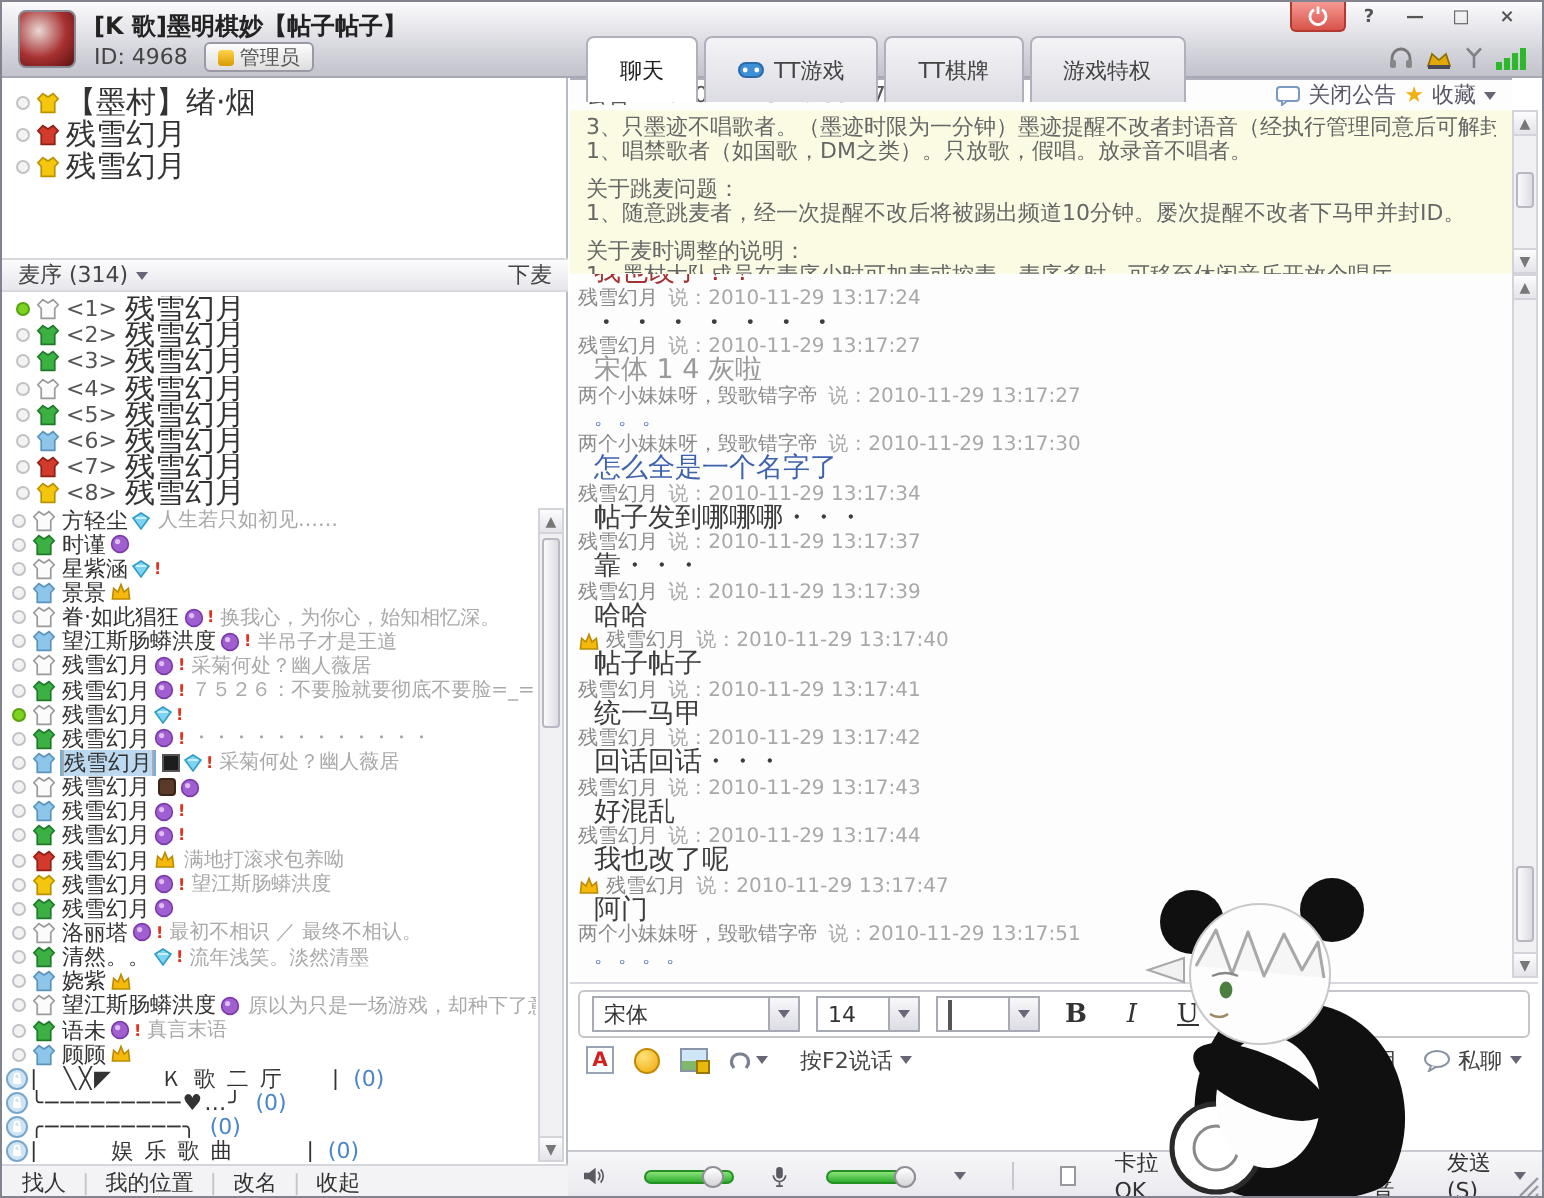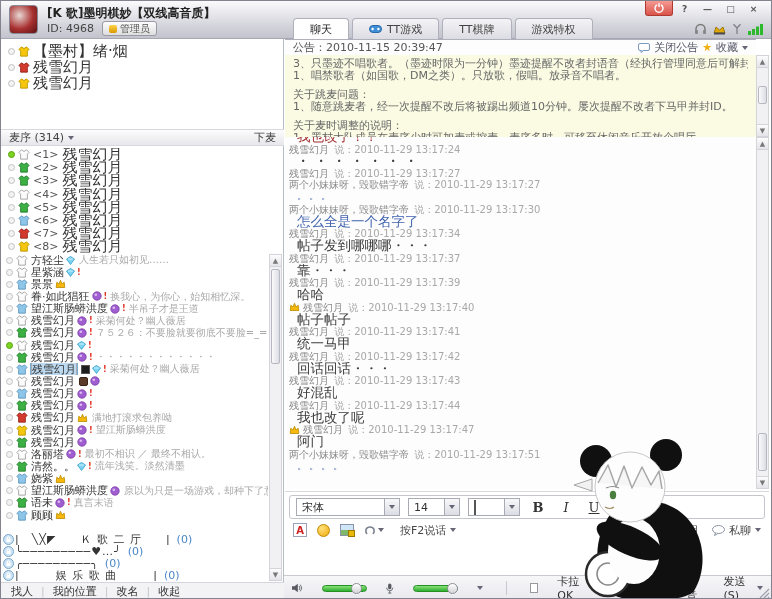--- a/index.html
+++ b/index.html
@@ -56,21 +56,21 @@
   
   .sbar{position:absolute;width:13px;background:#f1f1f4;border:1px solid #d3d3da;}
   .sb-a{height:12px;display:flex;align-items:center;justify-content:center;font-size:7px;color:#777;
         background:linear-gradient(#fcfcfd,#e4e4ea);border-bottom:1px solid #d3d3da;}
   .sb-a.bot{position:absolute;bottom:0;left:0;right:0;border-top:1px solid #d3d3da;border-bottom:none;}
   .sb-t{position:absolute;left:1px;right:1px;background:linear-gradient(90deg,#fafafc,#dcdce4);
         border:1px solid #b8b8c2;border-radius:2px;}
   
   .rp-bg{position:absolute;left:283px;top:38px;right:0;bottom:0;background:#fff;}
   .tabs{position:absolute;left:292px;top:17px;height:21px;display:flex;z-index:3;}
-  .tab{display:flex;align-items:center;gap:4px;padding:4px 16px;border:1px solid #b0b0bc;border-bottom:none;
+  .tab{display:flex;align-items:center;gap:4px;padding:16px 16px;border:1px solid #b0b0bc;border-bottom:none;
        border-radius:4px 4px 0 0;background:linear-gradient(#f4f4f7,#dcdce3);margin-right:3px;font-size:11px;color:#444;}
   .tab.active{background:#fff;color:#222;}
   .annhead{position:absolute;left:284px;right:15px;top:38px;height:16px;display:flex;align-items:center;
            font-size:11px;color:#555;padding:0 8px;background:#fdfdfd;border-top:1px solid #b0b0bc;}
   .annhead .links{margin-left:auto;display:flex;align-items:center;gap:4px;color:#556;}
   .annbody{position:absolute;left:284px;right:15px;top:54px;height:82px;background:#fbfbe4;
            padding:3px 8px;font-size:11px;color:#666;overflow:hidden;}
   .annline{line-height:12px;height:12px;white-space:nowrap;overflow:hidden;}
   .annline.blank{height:7px;}
   .chat{position:absolute;left:284px;right:15px;top:136px;height:352px;background:#fdfdfd;overflow:hidden;padding-left:4px;}
@@ -119,21 +119,21 @@
   
   .panda{position:absolute;left:555px;top:432px;z-index:5;pointer-events:none;}
 </style>
 </head>
 <body>
 
 <div class="win">
 
   <div class="titlebar">
     <div class="chan-avatar"></div>
-    <div class="title-text">[K 歌]墨明棋妙【双线高音质】</div>
+    <div class="title-text">[K 歌]墨明棋妙【帖子帖子】</div>
     <div class="id-row">
       <span>ID: 4968</span>
       <span class="admin-badge">
         <i class="admin-ic"></i>
         <span>管理员</span>
       </span>
     </div>
     <div class="winctrls">
       <span class="wc power">
         <svg width="10" height="10" viewBox="0 0 10 10">
@@ -296,20 +296,35 @@
           </svg>
         </span>
         <span class="mname">方轻尘</span>
         <span class="icon">
           <svg width="9" height="9" viewBox="0 0 9 9">
             <polygon points="4.5,0.5 8.5,3 4.5,8.5 0.5,3" fill="#7dd4f2" stroke="#2e9cc9" stroke-width="0.8"></polygon>
             <line x1="2" y1="3" x2="7" y2="3" stroke="#cdeefb"></line>
           </svg>
         </span>
         <span class="msig">人生若只如初见……</span>
+      </div>
+      <div class="mrow">
+        <span class="vdot"></span>
+        <span class="icon">
+          <svg width="12" height="11" viewBox="0 0 14 13">
+            <path d="M4 1 L7 3 L10 1 L13 4 L11 6.2 L11 12 L3 12 L3 6.2 L1 4 Z" fill="#3cb043" stroke="#1e7a28" stroke-width="1"></path>
+          </svg>
+        </span>
+        <span class="mname">时谨</span>
+        <span class="icon">
+          <svg width="10" height="10" viewBox="0 0 10 10">
+            <circle cx="5" cy="5" r="4.2" fill="#a05fd0" stroke="#7b3aa8" stroke-width="0.8"></circle>
+            <circle cx="3.8" cy="3.8" r="1.3" fill="#ddbdf2"></circle>
+          </svg>
+        </span>
       </div>
       <div class="mrow">
         <span class="vdot"></span>
         <span class="icon">
           <svg width="12" height="11" viewBox="0 0 14 13">
             <path d="M4 1 L7 3 L10 1 L13 4 L11 6.2 L11 12 L3 12 L3 6.2 L1 4 Z" fill="#fbfbfb" stroke="#9a9a9a" stroke-width="1"></path>
           </svg>
         </span>
         <span class="mname">星紫涵</span>
         <span class="icon">
@@ -770,20 +785,21 @@
             <span>残雪幻月</span>
             <span class="mh-t">&nbsp;说：2010-11-29 13:17:24</span>
           </div>
      <div class="msg-c v-dots-dark">・・・・・・・</div>
    </div>
         <div class="msg">
      <div class="msg-h">
             <span>残雪幻月</span>
             <span class="mh-t">&nbsp;说：2010-11-29 13:17:27</span>
           </div>
+     <div class="msg-c v-gray">宋体 1 4 灰啦</div>
    </div>
         <div class="msg">
      <div class="msg-h">
             <span>两个小妹妹呀，毁歌错字帝</span>
             <span class="mh-t">&nbsp;说：2010-11-29 13:17:27</span>
           </div>
      <div class="msg-c v-dots-blue">。。。</div>
    </div>
         <div class="msg">
      <div class="msg-h">

